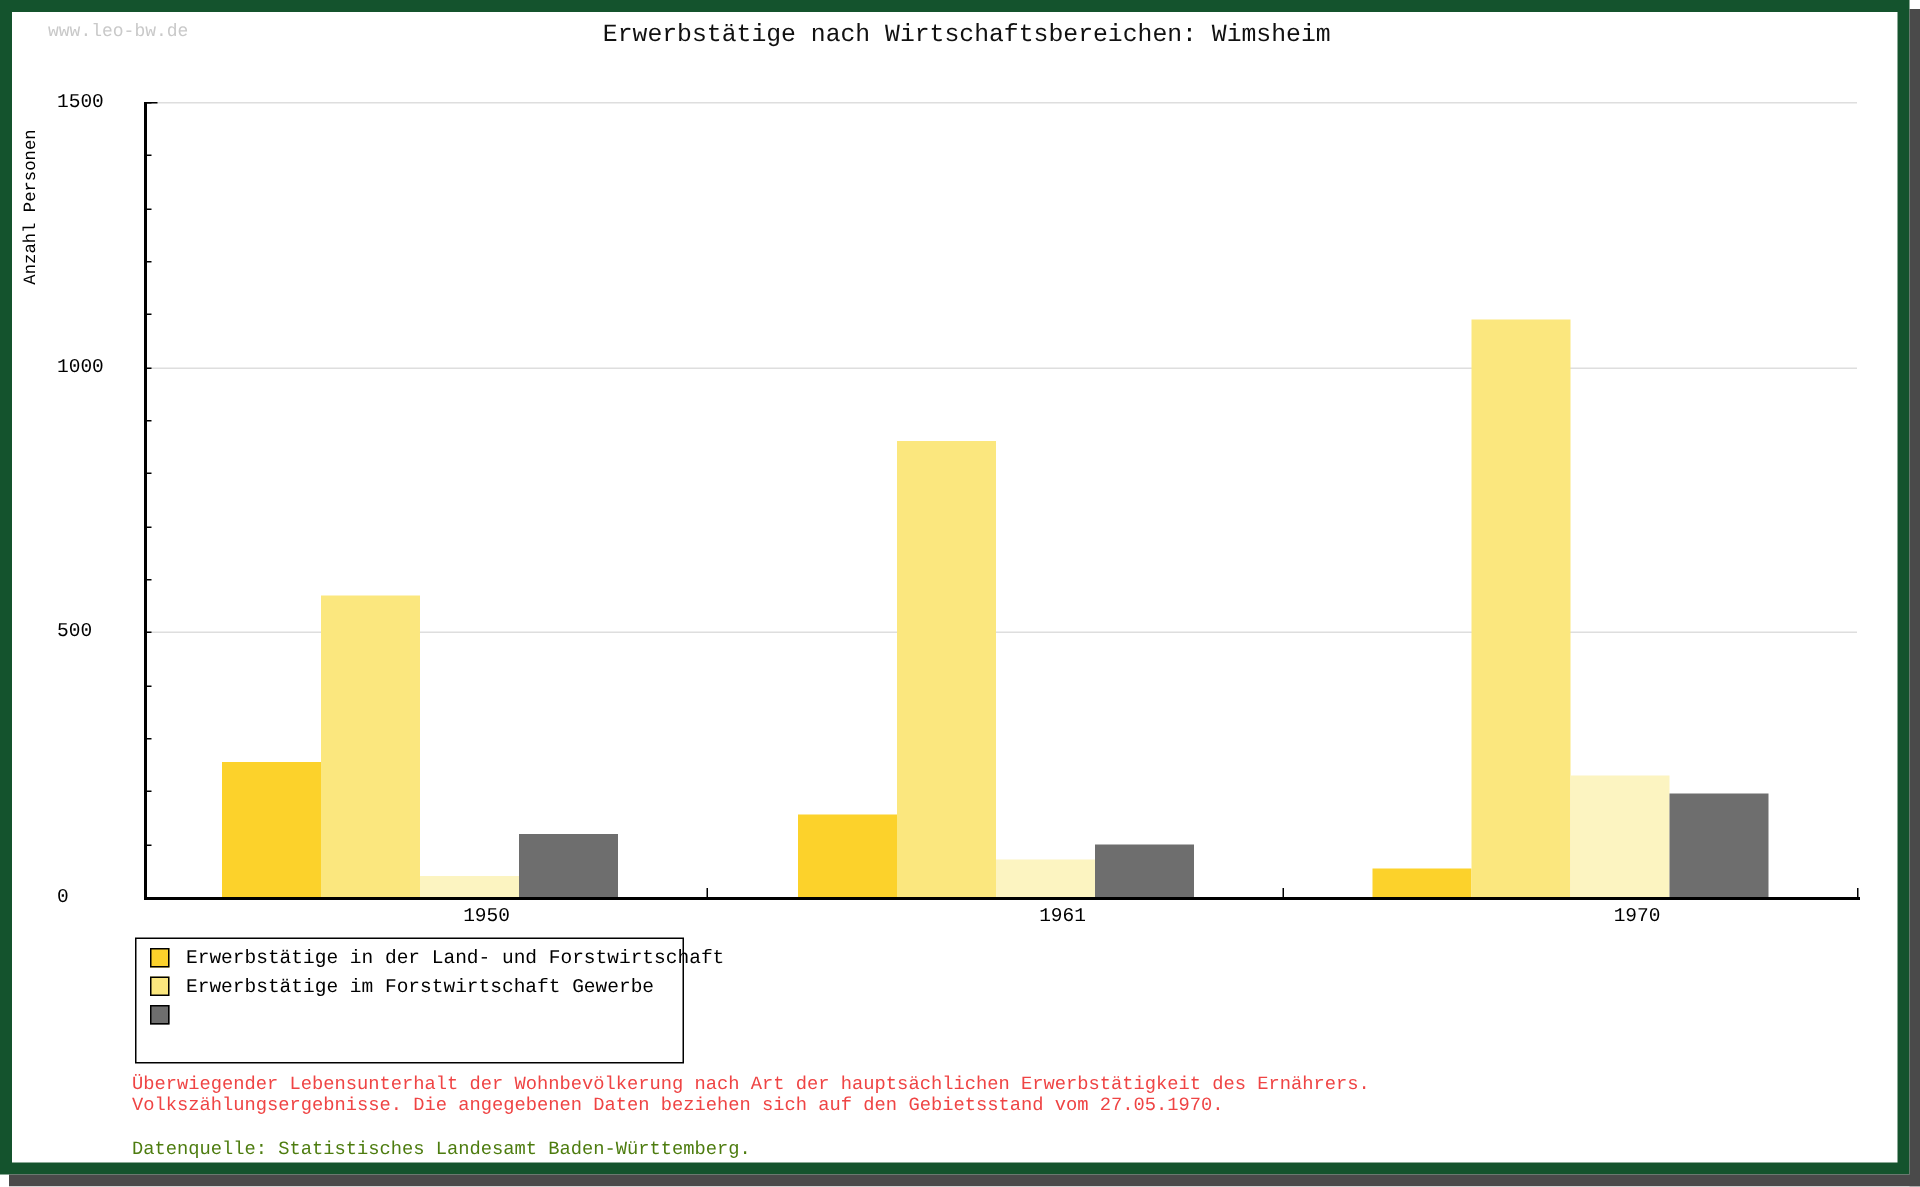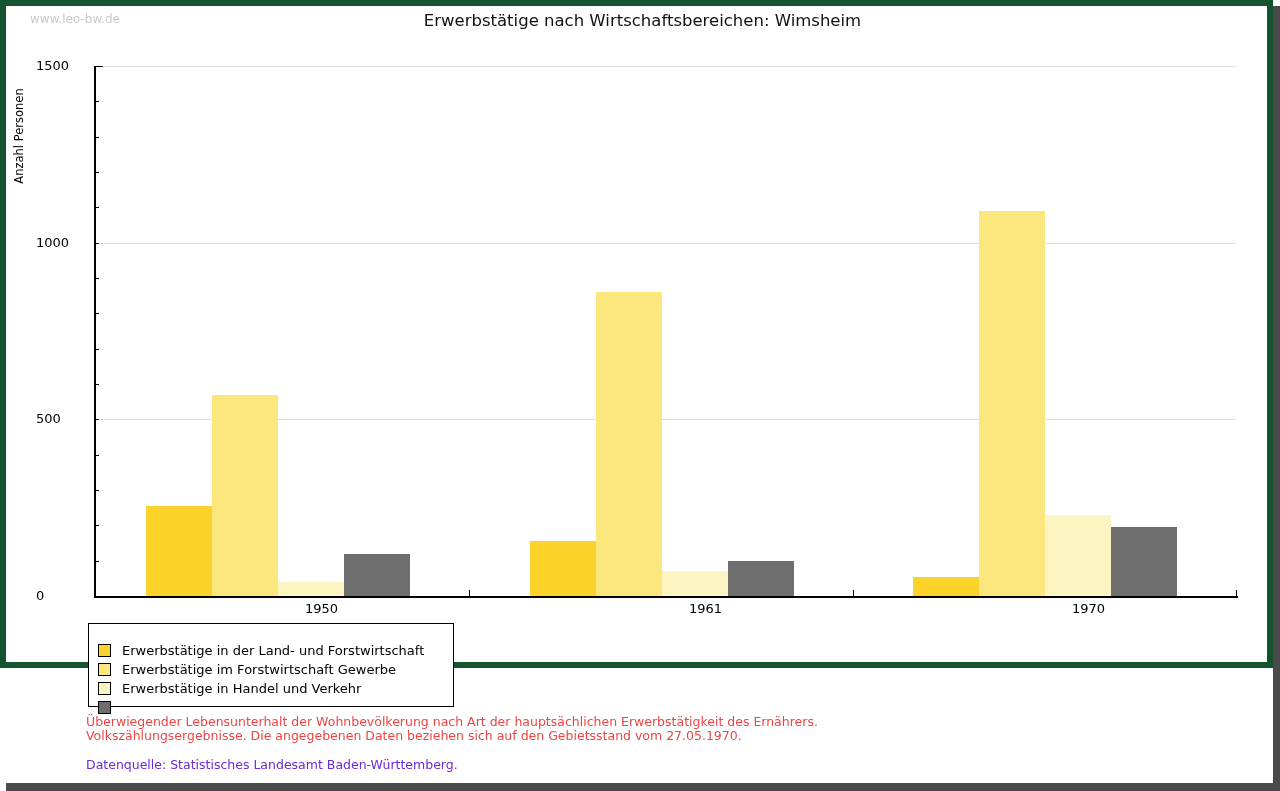--- a/index.html
+++ b/index.html
@@ -1,39 +1,39 @@
 <!DOCTYPE html>
 <html><head>
 <meta charset="utf-8">
 <style>
   html,body{margin:0;padding:0;background:#fff;}
   body{width:1280px;height:791px;position:relative;font-family:"DejaVu Sans",sans-serif;color:#000;overflow:hidden;}
   .page{position:absolute;left:0;top:0;width:1280px;height:791px;background:#fff;}
-  .frame{position:absolute;left:0;top:0;width:1273px;height:668px;border:6px solid #14532d;box-sizing:border-box;background:#fff;}
+  .frame{position:absolute;left:0;top:0;width:1273px;height:783px;border:8px solid #14532d;box-sizing:border-box;background:#fff;font-family:Liberation Mono, monospace;}
   .shadow-right{position:absolute;left:1273px;top:6px;width:7px;height:785px;background:#4a4a4a;}
   .shadow-bottom{position:absolute;left:6px;top:783px;width:1274px;height:8px;background:#4a4a4a;}
   .watermark{position:absolute;left:24px;top:6px;font-size:12px;color:#c9c9c9;}
   .title{position:absolute;left:0;top:5px;width:1273px;text-align:center;font-size:16.5px;color:#111;}
   .ylabel{position:absolute;left:6px;top:203px;width:146px;transform:rotate(-90deg);transform-origin:0 0;text-align:center;font-size:11.5px;white-space:nowrap;}
   .plot{position:absolute;left:88px;top:60px;width:1142px;height:530px;}
   .gridline{position:absolute;left:0;height:1px;background:#dedede;width:1142px;}
   .minor-tick{position:absolute;left:0;width:5px;height:1px;background:#000;}
   .axis-y{position:absolute;left:88px;top:60px;width:2px;height:532px;background:#000;}
   .axis-x{position:absolute;left:88px;top:590px;width:1144px;height:2px;background:#000;}
   .tick-1500{position:absolute;left:88px;top:60px;width:9px;height:1px;background:#000;}
   .x-tick{position:absolute;top:584px;width:1px;height:6px;background:#000;}
   .bar{position:absolute;width:66px;}
   .ytick-label{position:absolute;left:30px;width:50px;text-align:left;font-size:13px;}
   .year-label{position:absolute;top:595px;width:120px;text-align:right;font-size:13px;}
-  .legend{position:absolute;left:82px;top:617px;width:366px;height:84px;border:1px solid #000;background:#fff;box-sizing:border-box;padding-top:17px;}
+  .legend{position:absolute;left:82px;top:617px;width:366px;height:84px;border:1px solid #000;background:#fff;box-sizing:border-box;padding-top:3px;}
   .legend-row{display:flex;align-items:center;height:19px;padding-left:9px;}
   .legend-swatch{width:13px;height:13px;border:1px solid #000;box-sizing:border-box;margin-right:11px;flex:none;}
   .legend-label{font-size:13px;white-space:nowrap;}
   .footnotes{position:absolute;left:80px;top:709px;font-size:12.5px;line-height:13.5px;color:#ef4444;}
-  .source{position:absolute;left:80px;top:751px;font-size:12.5px;color:#6d28d9;}
+  .source{position:absolute;left:80px;top:751px;font-size:12.5px;color:#4d7c0f;}
 </style>
 </head>
 <body>
 
 <div class="page">
   <div class="frame">
     <div class="watermark">www.leo-bw.de</div>
     <div class="title">Erwerbstätige nach Wirtschaftsbereichen: Wimsheim</div>
     <div class="ylabel">Anzahl Personen</div>
 
@@ -91,24 +91,20 @@
     <div class="legend" id="legend">
         <div class="legend-row">
           <div class="legend-swatch" style="background: rgb(252, 210, 43);"></div>
           <div class="legend-label">Erwerbstätige in der Land- und Forstwirtschaft</div>
         </div>
         <div class="legend-row">
           <div class="legend-swatch" style="background: rgb(251, 231, 126);"></div>
           <div class="legend-label">Erwerbstätige im Forstwirtschaft Gewerbe</div>
         </div>
         <div class="legend-row">
-          <div class="legend-swatch" style="background: rgb(252, 244, 193);"></div>
-          <div class="legend-label">Erwerbstätige in Handel und Verkehr</div>
-        </div>
-        <div class="legend-row">
           <div class="legend-swatch" style="background: rgb(110, 110, 110);"></div>
         </div>
       </div>
 
     <div class="footnotes">
       <div>Überwiegender Lebensunterhalt der Wohnbevölkerung nach Art der hauptsächlichen Erwerbstätigkeit des Ernährers.</div>
       <div>Volkszählungsergebnisse. Die angegebenen Daten beziehen sich auf den Gebietsstand vom 27.05.1970.</div>
     </div>
     <div class="source">Datenquelle: Statistisches Landesamt Baden-Württemberg.</div>
   </div>

